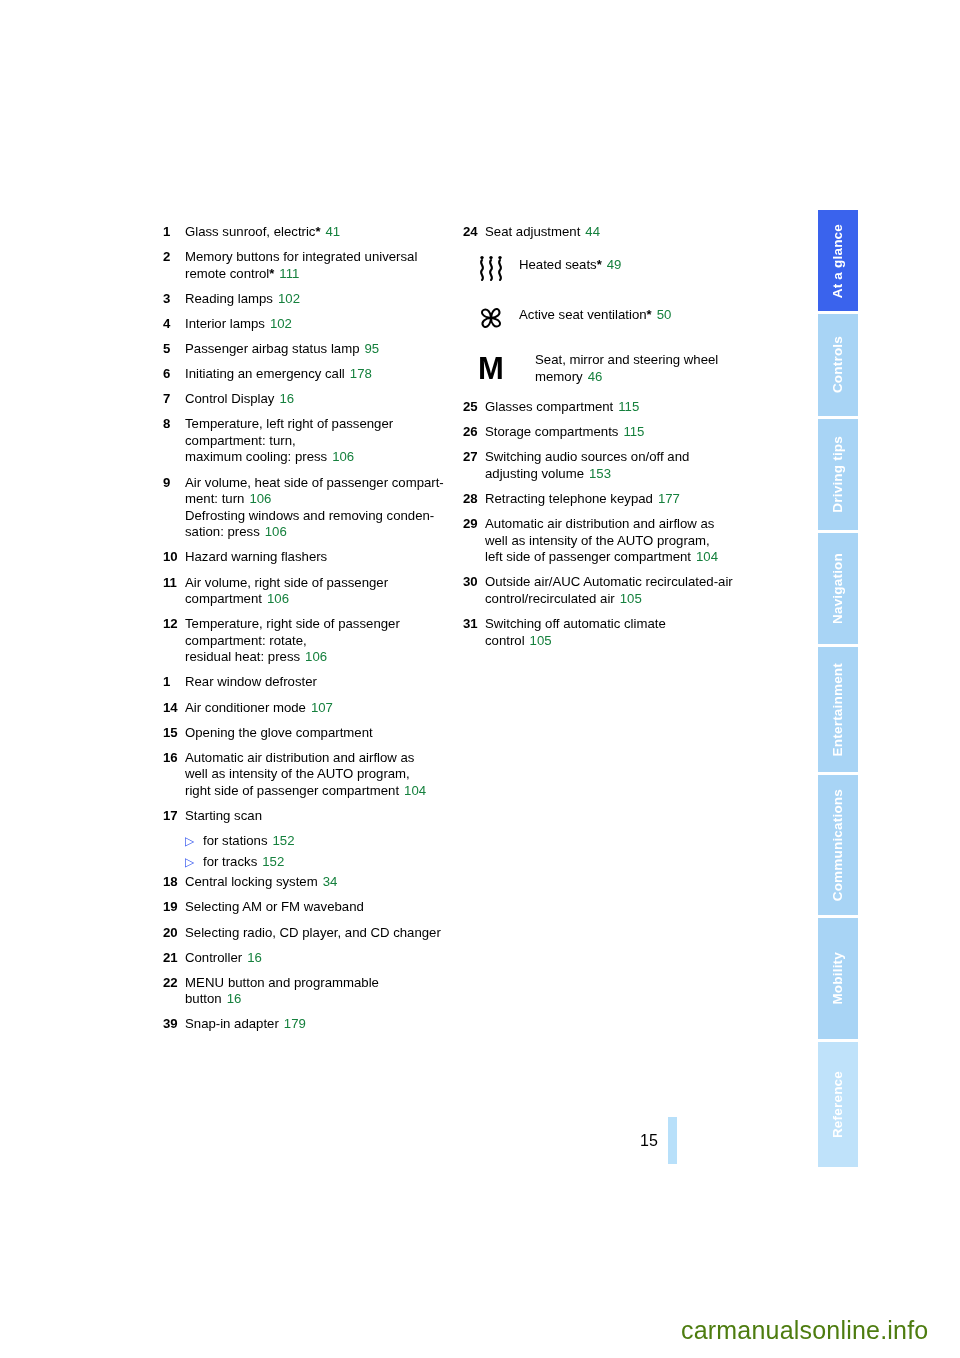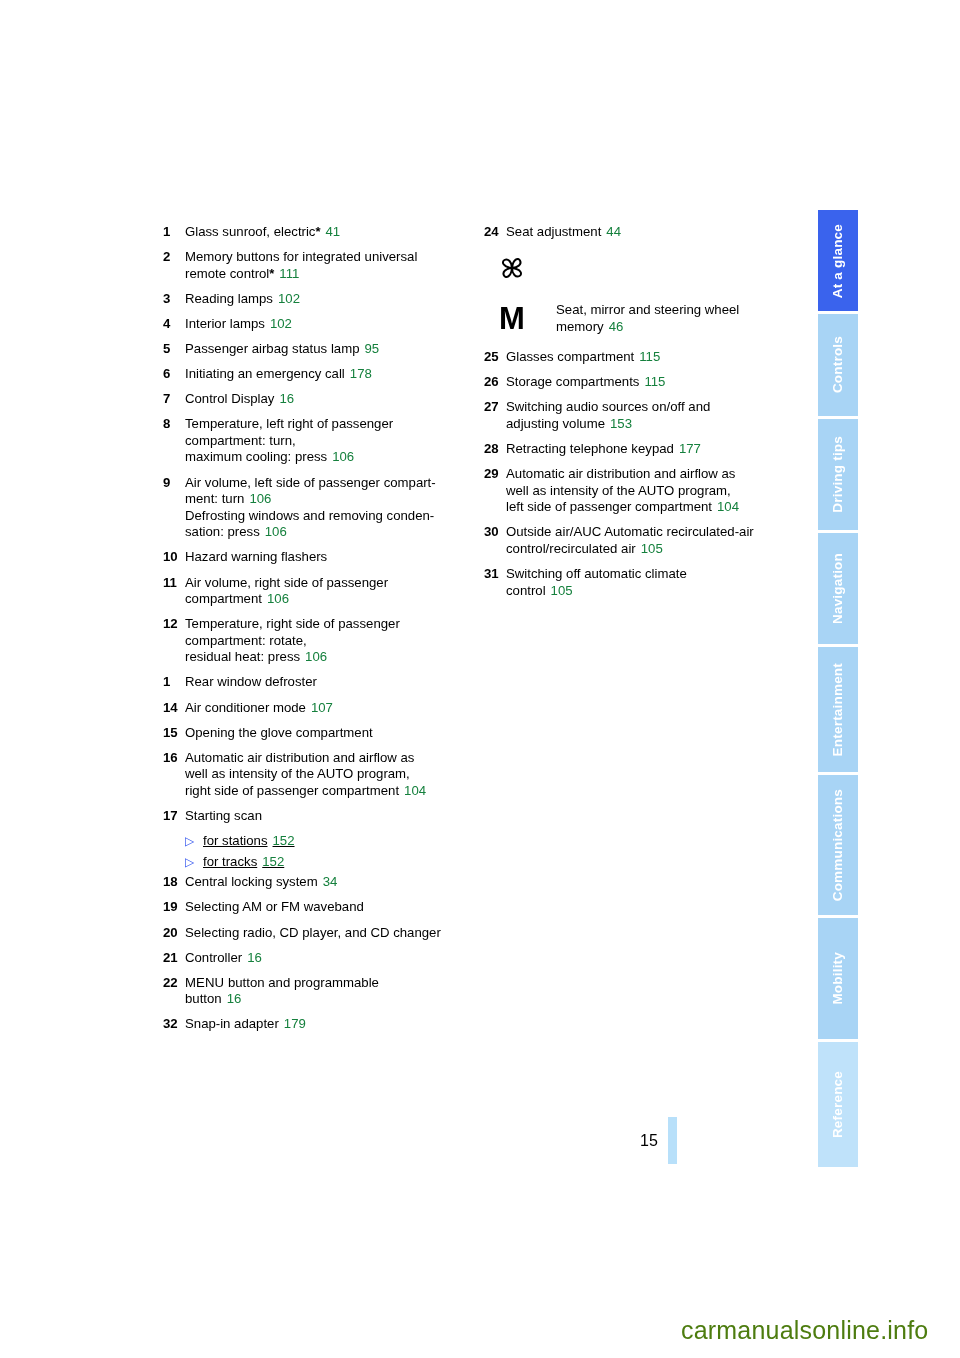--- a/index.html
+++ b/index.html
@@ -88,21 +88,21 @@
   }
 
   
   .column {
     position: absolute;
     top: 224px;
     font-size: 13.2px;
     line-height: 16.6px;
   }
   #col-left  { left: 163px; width: 300px; }
-  #col-right { left: 484px; width: 310px; }
+  #col-right { left: 463px; width: 310px; }
 
   .entry {
     display: flex;
     align-items: flex-start;
     margin-bottom: 8.5px;
   }
   .entry .num {
     font-weight: bold;
     width: 22px;
     flex: 0 0 22px;
@@ -134,21 +134,21 @@
     align-items: flex-start;
     margin: 4px 0 4px 0;
     padding-left: 22px;
   }
   .subentry .bullet {
     color: #3355ee;
     flex: 0 0 18px;
     font-size: 12px;
     line-height: 16.6px;
   }
-  .subentry .subtext { flex: 1 1 auto; text-decoration: underline; }
+  .subentry .subtext { flex: 1 1 auto; }
 
   
   .icon-entry {
     display: flex;
     align-items: flex-start;
     margin-bottom: 12px;
   }
   .icon-cell {
     flex: 0 0 56px;
     width: 56px;
@@ -223,21 +223,21 @@
         <span class="num">8</span>
         <div class="body">
           <span class="line"><span>Temperature, left right of passenger</span></span>
           <span class="line"><span>compartment: turn,</span></span>
           <span class="line"><span>maximum cooling: press</span><span class="ref">106</span></span>
         </div>
       </div>
       <div class="entry">
         <span class="num">9</span>
         <div class="body">
-          <span class="line"><span>Air volume, left side of passenger compart-</span></span>
+          <span class="line"><span>Air volume, heat side of passenger compart-</span></span>
           <span class="line"><span>ment: turn</span><span class="ref">106</span></span>
           <span class="line"><span>Defrosting windows and removing conden-</span></span>
           <span class="line"><span>sation: press</span><span class="ref">106</span></span>
         </div>
       </div>
       <div class="entry">
         <span class="num">10</span>
         <div class="body">
           <span class="line"><span>Hazard warning flashers</span></span>
         </div>
@@ -326,45 +326,67 @@
         </div>
       </div>
       <div class="entry">
         <span class="num">22</span>
         <div class="body">
           <span class="line"><span class="kbd">MENU</span><span> button and programmable</span></span>
           <span class="line"><span>button</span><span class="ref">16</span></span>
         </div>
       </div>
       <div class="entry">
-        <span class="num">32</span>
+        <span class="num">39</span>
         <div class="body">
           <span class="line"><span>Snap-in adapter</span><span class="ref">179</span></span>
         </div>
       </div>
     </div>
 
   <div class="column" id="col-right">
       <div class="entry">
         <span class="num">24</span>
         <div class="body">
           <span class="line"><span>Seat adjustment</span><span class="ref">44</span></span>
+        </div>
+      </div>
+      <div class="icon-entry">
+        <span class="icon-cell">
+          <svg width="34" height="34" viewBox="0 0 34 34">
+            <g fill="none" stroke="#000" stroke-width="2.1" stroke-linecap="round">
+              <path d="M8 29 C11.5 25.5 4.5 22.5 8 19 C11.5 15.5 4.5 12.5 8 9"></path>
+              <path d="M17 29 C20.5 25.5 13.5 22.5 17 19 C20.5 15.5 13.5 12.5 17 9"></path>
+              <path d="M26 29 C29.5 25.5 22.5 22.5 26 19 C29.5 15.5 22.5 12.5 26 9"></path>
+            </g>
+            <g fill="#000">
+              <circle cx="8" cy="6.6" r="1.7"></circle>
+              <circle cx="17" cy="6.6" r="1.7"></circle>
+              <circle cx="26" cy="6.6" r="1.7"></circle>
+            </g>
+          </svg>
+        </span>
+        <div class="body">
+          <span class="line"><span>Heated seats</span><span class="star">*</span><span class="ref">49</span></span>
         </div>
       </div>
       <div class="icon-entry">
         <span class="icon-cell">
           <svg width="34" height="34" viewBox="0 0 34 34">
             <g fill="none" stroke="#000" stroke-width="2">
               <path d="M17 17 C17 11 13 7 9.5 9 C6.3 10.8 7.8 16 17 17 Z"></path>
               <path d="M17 17 C23 17 27 13 25 9.5 C23.2 6.3 18 7.8 17 17 Z"></path>
               <path d="M17 17 C17 23 21 27 24.5 25 C27.7 23.2 26.2 18 17 17 Z"></path>
               <path d="M17 17 C11 17 7 21 9 24.5 C10.8 27.7 16 26.2 17 17 Z"></path>
             </g>
           </svg>
         </span>
+        <div class="body">
+          <span class="line"><span>Active seat ventilation</span><span class="star">*</span><span class="ref">50</span></span>
+        </div>
       </div>
       <div class="icon-entry mem">
         <span class="icon-cell">
           <span class="memo-m">M</span>
         </span>
         <div class="body">
           <span class="line"><span>Seat, mirror and steering wheel</span></span>
           <span class="line"><span>memory</span><span class="ref">46</span></span>
         </div>
       </div>

